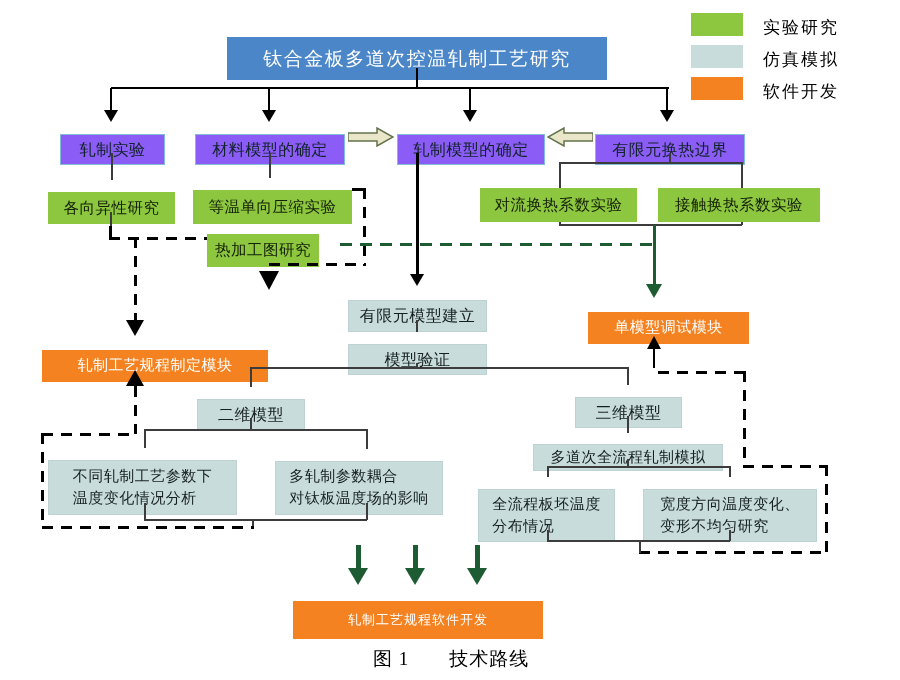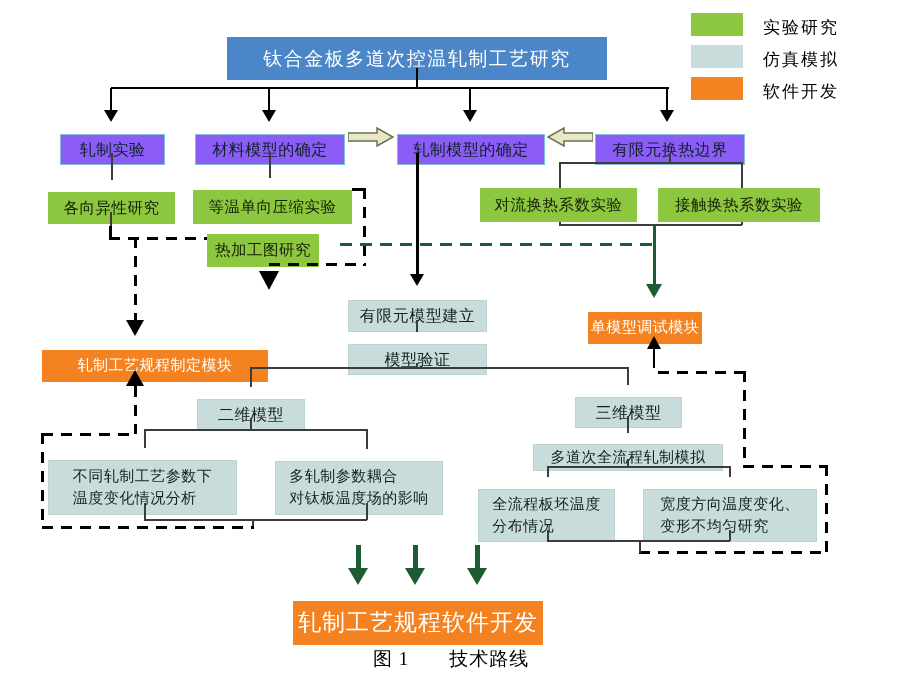--- a/index.html
+++ b/index.html
@@ -108,21 +108,21 @@
   <i class="gdh" style="left:340px;top:243px;width:316px;"></i>
   <i class="ln grn" style="left:653px;top:225px;width:2.5px;height:60px;"></i>
   <i class="ah ah-d-grn" style="left:646px;top:284px;"></i>
 
   <i class="ln thick" style="left:416px;top:153px;width:2.5px;height:122px;"></i>
   <i class="ah ah-d" style="left:410px;top:274px;"></i>
 
   <div class="box b-pale" style="left:348px;top:288px;width:139px;height:32px;font-size:16px;">有限元模型建立</div>
   <i class="ln" style="left:416px;top:320px;width:1.5px;height:12px;"></i>
   <div class="box b-pale" style="left:348px;top:332px;width:139px;height:31px;font-size:16px;">模型验证</div>
-  <div class="box b-orange" style="left:588px;top:300px;width:114px;height:32px;">单模型调试模块</div>
+  <div class="box b-orange" style="left:588px;top:300px;width:161px;height:32px;">单模型调试模块</div>
   <div class="box b-orange" style="left:42px;top:338px;width:226px;height:32px;">轧制工艺规程制定模块</div>
 
   <i class="ln" style="left:416px;top:363px;width:1.5px;height:5px;"></i>
   <i class="ln" style="left:250px;top:367px;width:378px;height:1.5px;"></i>
   <i class="ln" style="left:250px;top:367px;width:1.5px;height:20px;"></i>
   <i class="ln" style="left:627px;top:367px;width:1.5px;height:18px;"></i>
 
   <i class="ln thick" style="left:653px;top:349px;width:2px;height:19px;"></i>
   <i class="ah ah-u" style="left:647px;top:336px;"></i>
 
@@ -168,17 +168,17 @@
   <i class="ln" style="left:729px;top:530px;width:1.5px;height:11px;"></i>
   <i class="ln" style="left:547px;top:540px;width:183px;height:1.5px;"></i>
 
   <i class="ln grn" style="left:356px;top:545px;width:5px;height:24px;"></i>
   <i class="ah ah-d-grn-big" style="left:348px;top:568px;"></i>
   <i class="ln grn" style="left:413px;top:545px;width:5px;height:24px;"></i>
   <i class="ah ah-d-grn-big" style="left:405px;top:568px;"></i>
   <i class="ln grn" style="left:475px;top:545px;width:5px;height:24px;"></i>
   <i class="ah ah-d-grn-big" style="left:467px;top:568px;"></i>
 
-  <div class="box b-orange" style="left:293px;top:589px;width:250px;height:44px;font-size:23px;letter-spacing:1px;">轧制工艺规程软件开发</div>
+  <div class="box b-orange" style="left:293px;top:589px;width:250px;height:38px;font-size:13px;letter-spacing:1px;">轧制工艺规程软件开发</div>
 
   <div class="caption" style="left:373px;top:646px;">图 1　　技术路线</div>
 
 </div>
 
 </body></html>

